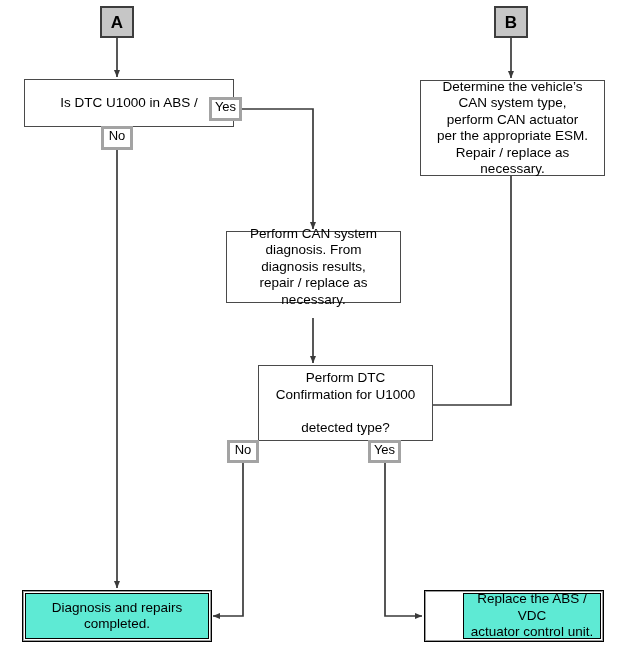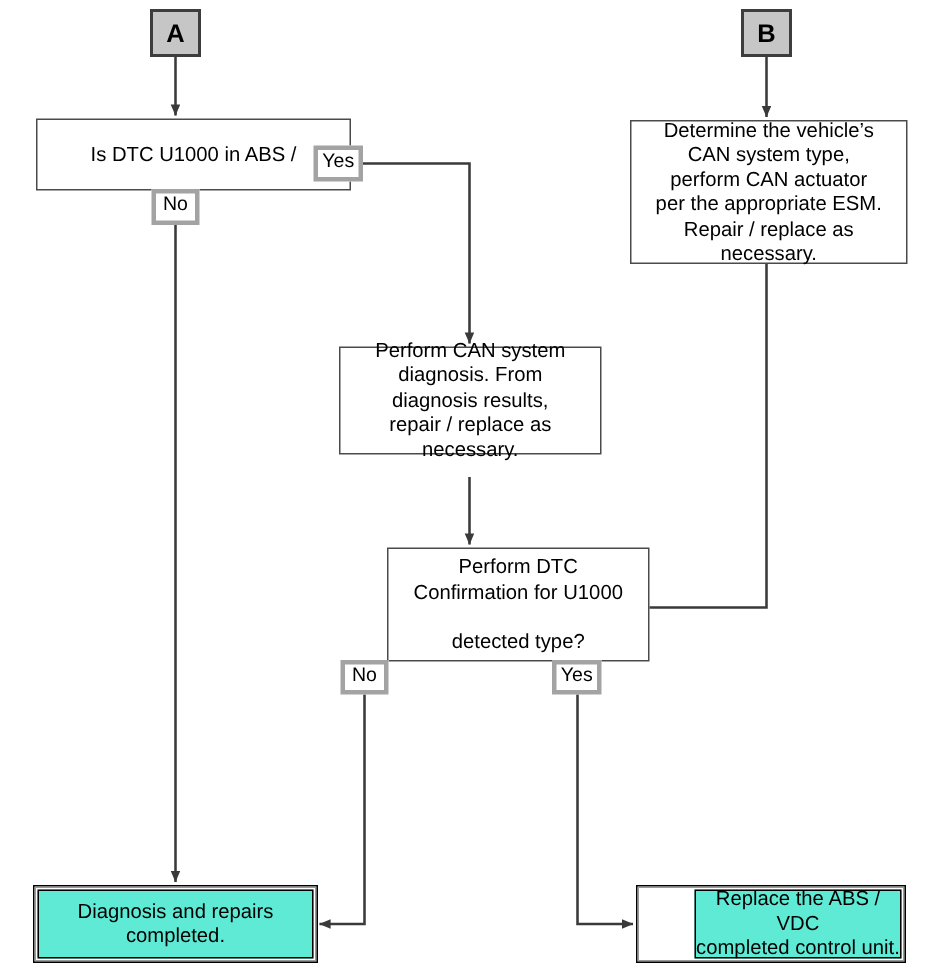--- a/index.html
+++ b/index.html
@@ -187,18 +187,18 @@
         <span>Diagnosis and repairs</span><br>
         <span>completed.</span>
       </div>
     </div>
   </div>
 
   <div class="node terminal" style="left:424px; top:590px; width:180px; height:52px;padding-left:38px;">
     <div class="inner">
       <div>
         <span>Replace the ABS / VDC</span><br>
-        <span>completed control unit.</span>
+        <span>actuator control unit.</span>
       </div>
     </div>
   </div>
 
 </div>
 
 </body></html>

